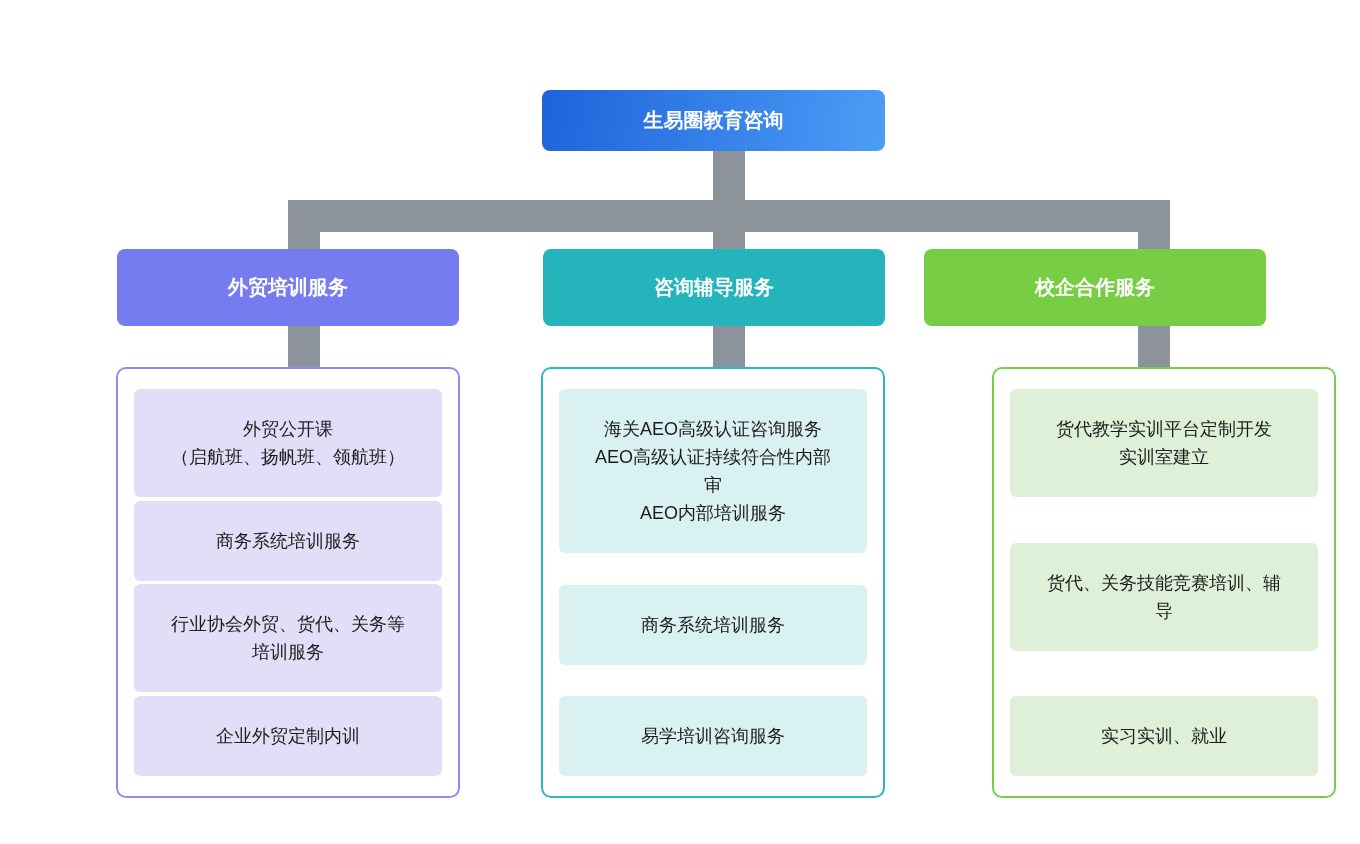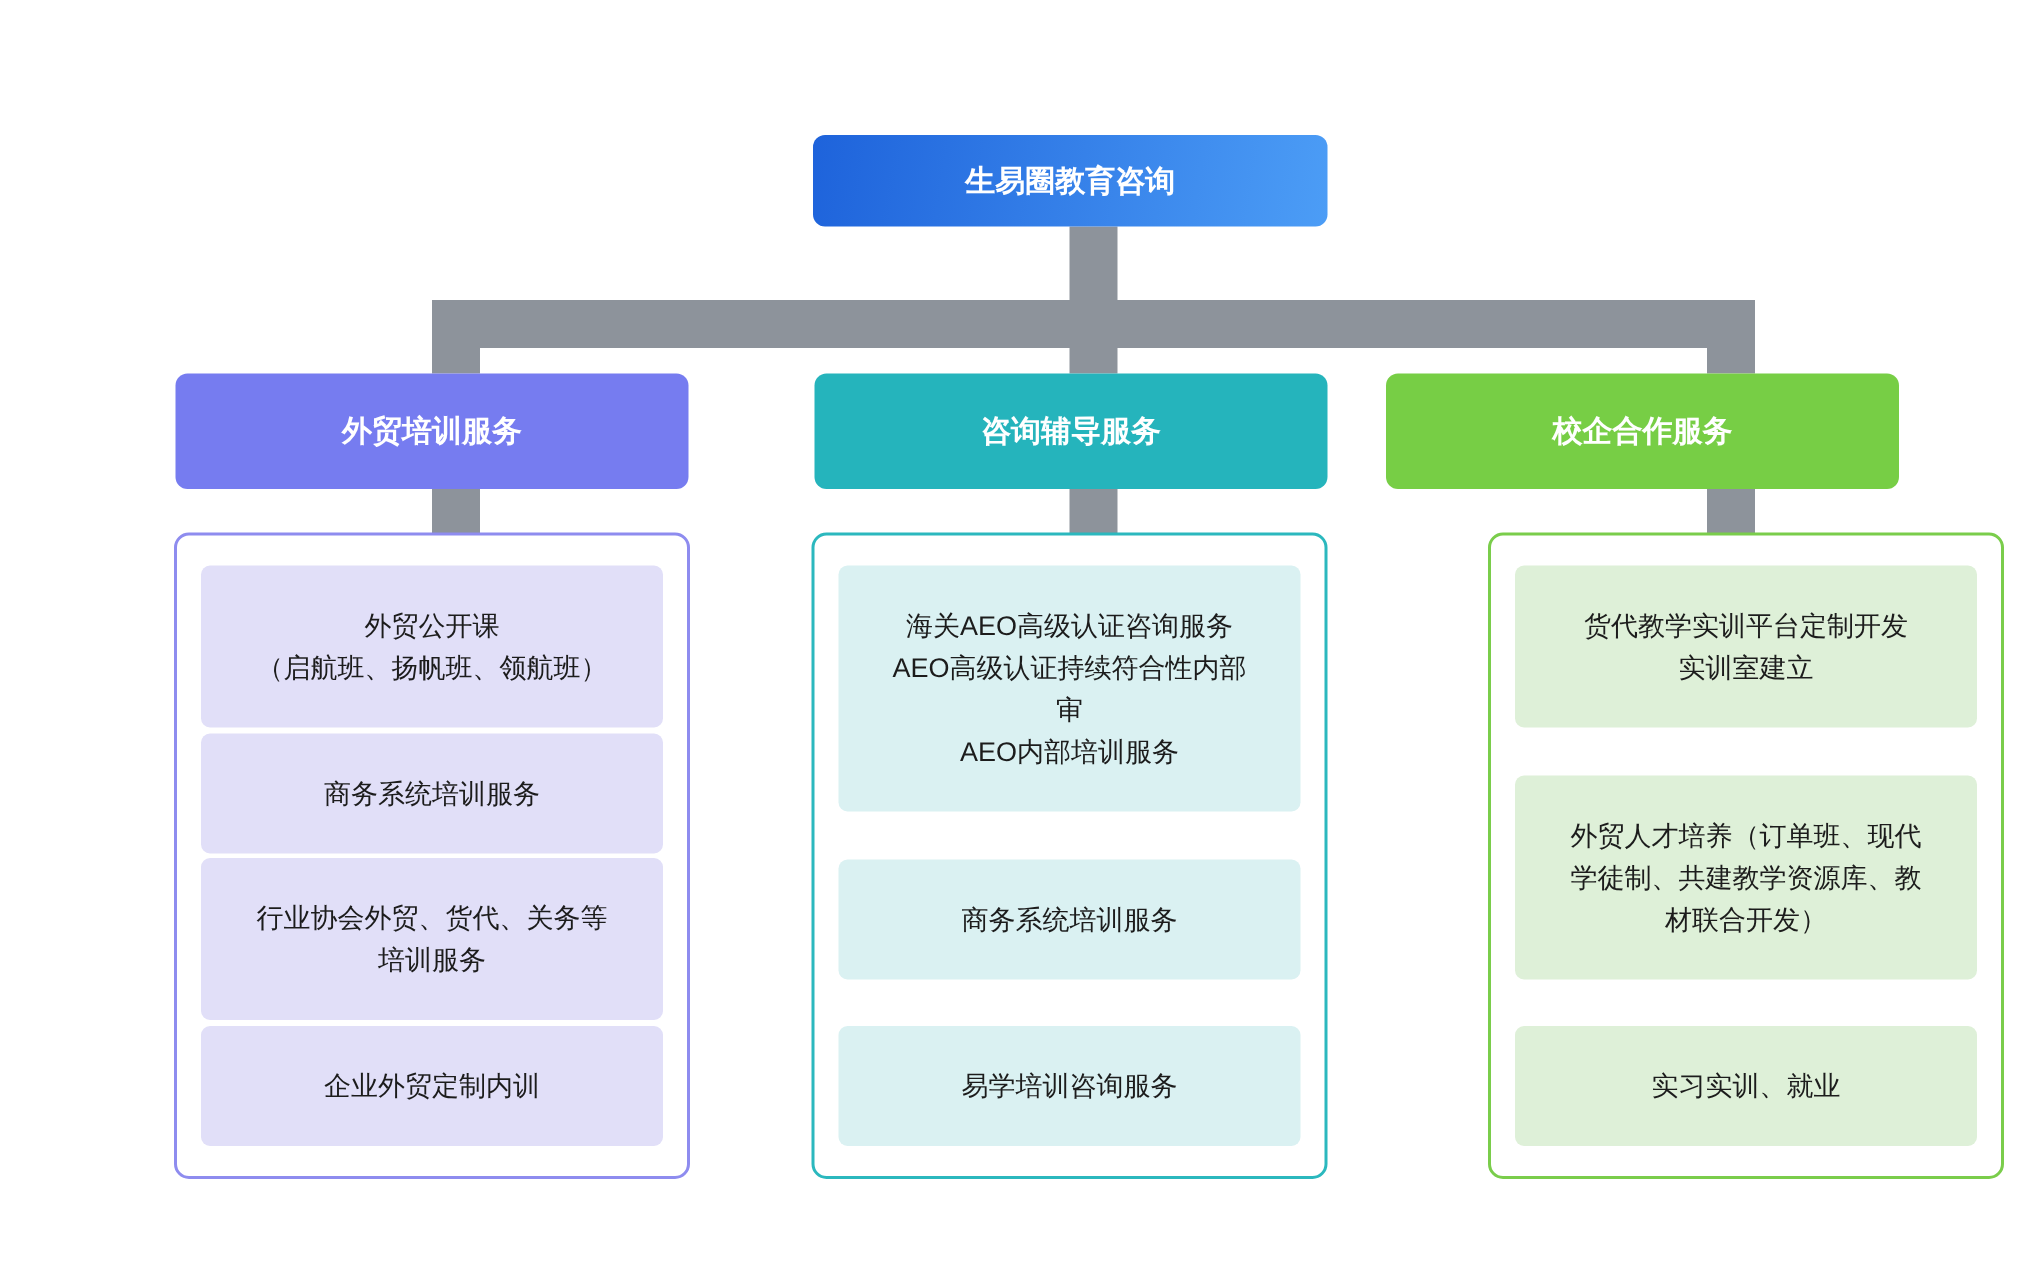--- a/index.html
+++ b/index.html
@@ -21,21 +21,21 @@
   }
 
   
   .branch-header {
     position: absolute; top: 217px; height: 77px; width: 342px;
     background: var(--header-bg); border-radius: 8px;
     display: flex; align-items: center; justify-content: center;
     color: #ffffff; font-size: 20px; font-weight: bold;
   }
   .branch-container {
-    position: absolute; top: 323px; height: 431px; width: 344px;
+    position: absolute; top: 335px; height: 431px; width: 344px;
     background: #ffffff; border: 2px solid var(--container-border); border-radius: 10px;
     display: flex; flex-direction: column; justify-content: space-between;
     padding: 20px 16px;
   }
   .branch[data-branch="0"] .branch-header { left: 85px; }
   .branch[data-branch="0"] .branch-container { left: 84px; }
   .branch[data-branch="1"] .branch-header { left: 511px; }
   .branch[data-branch="1"] .branch-container { left: 509px; }
   .branch[data-branch="2"] .branch-header { left: 892px; }
   .branch[data-branch="2"] .branch-container { left: 934px; margin-left: 26px; }
@@ -110,21 +110,21 @@
   <div class="branch" data-branch="2" style="--header-bg: #77ce45; --container-border: #7acd4b; --item-bg: #def0d8;">
     <div class="branch-header">
       <span>校企合作服务</span>
     </div>
     <div class="branch-container">
       <div class="service-item">
         <span class="item-label">货代教学实训平台定制开发
 实训室建立</span>
       </div>
       <div class="service-item">
-        <span class="item-label">外贸人才培养（订单班、现代学徒制、共建教学资源库、教材联合开发）</span>
+        <span class="item-label">货代、关务技能竞赛培训、辅导</span>
       </div>
       <div class="service-item">
         <span class="item-label">实习实训、就业</span>
       </div>
     </div>
   </div>
 
 </div>
 
 </body></html>

